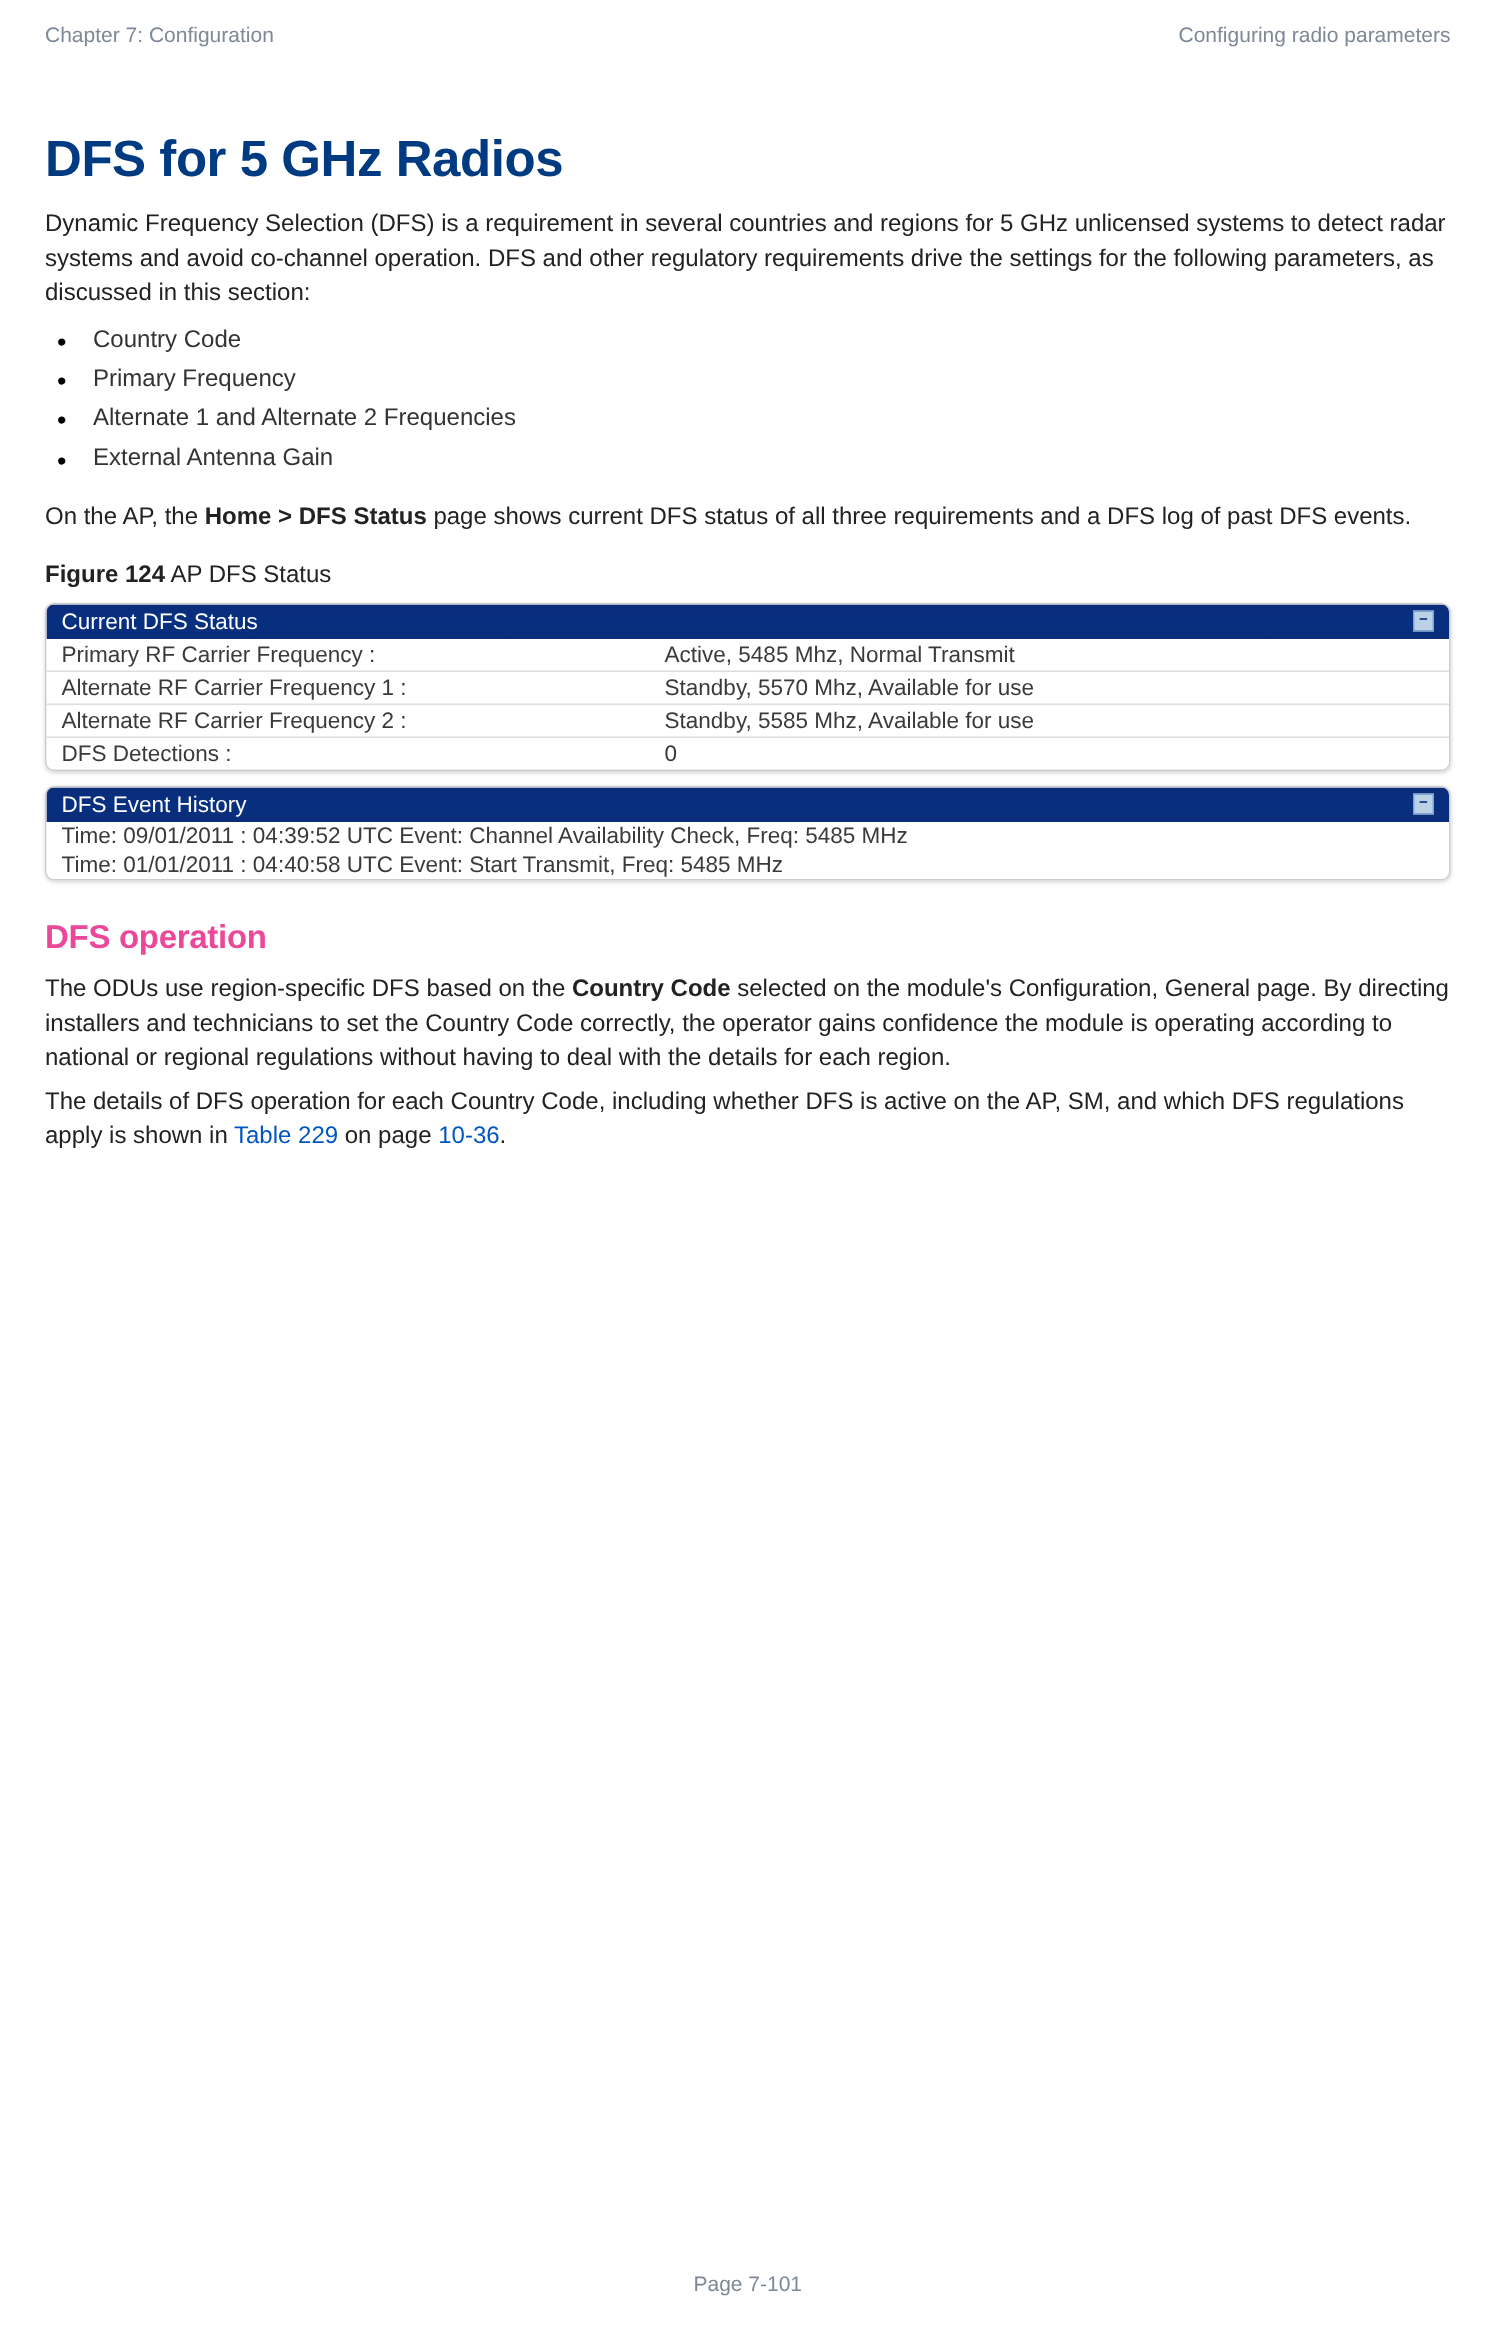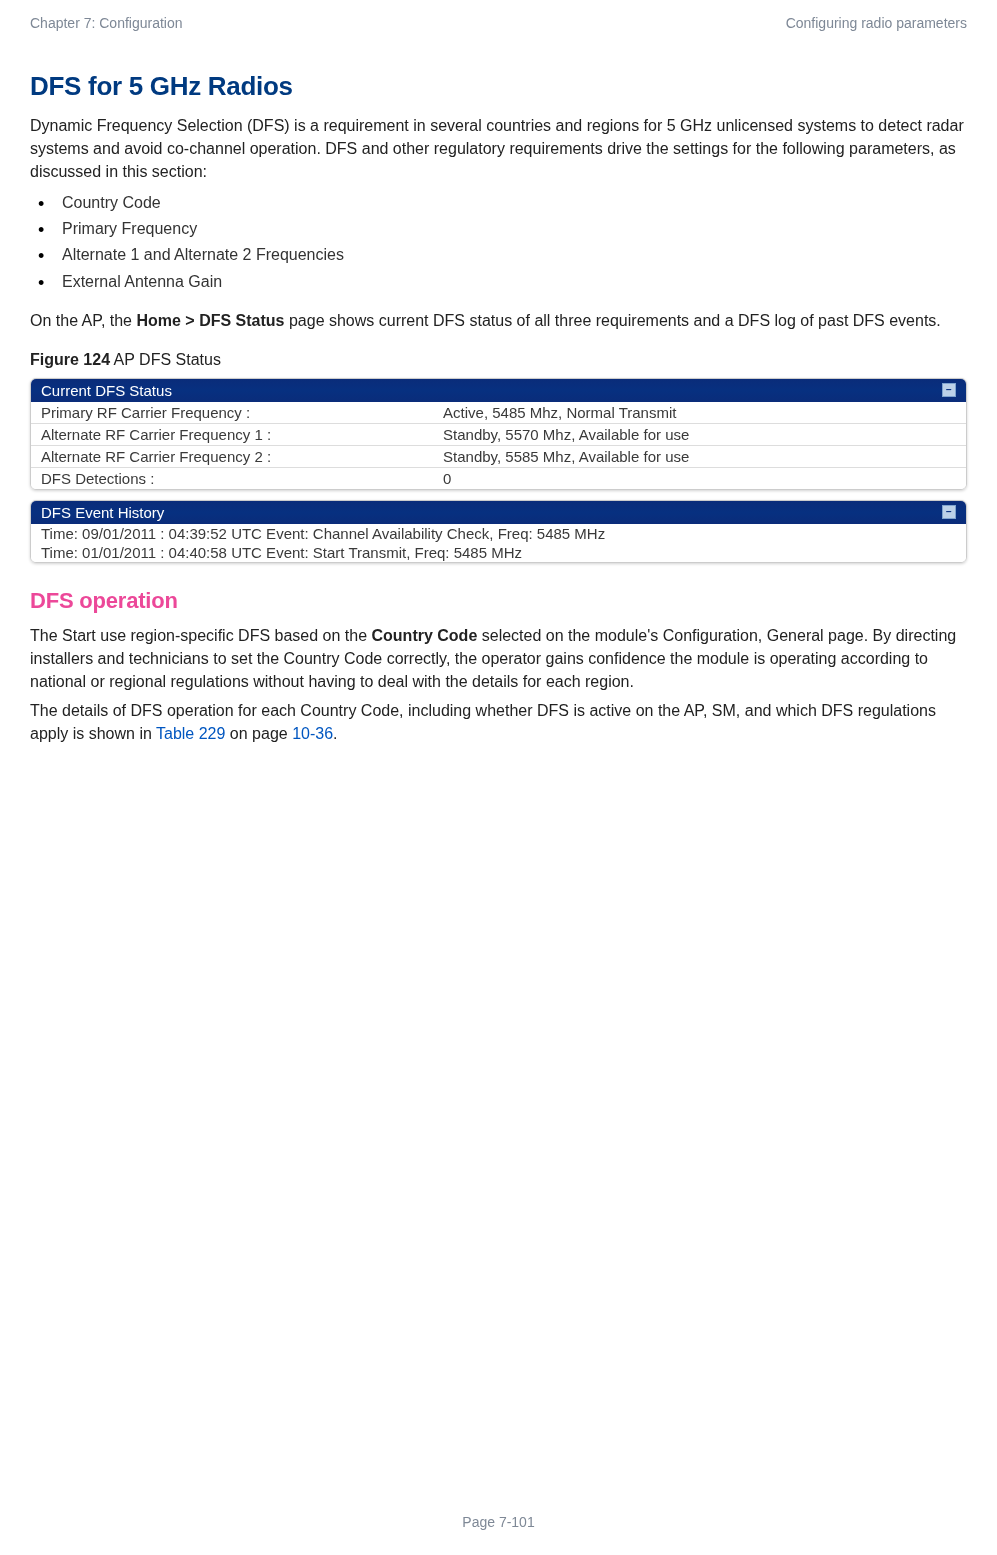--- a/index.html
+++ b/index.html
@@ -16,28 +16,28 @@
       margin: 0 auto;
       padding: 15px 30px 30px 30px;
       min-height: 1555px;
       position: relative;
     }
     .header-row {
       display: flex;
       justify-content: space-between;
       color: #7e8896;
       font-size: 14px;
-      margin-bottom: 40px;
+      margin-bottom: 56px;
       align-items: center;
     }
     h1 {
       font-family: "Arial Narrow", Arial, sans-serif;
       font-weight: bold;
       color: #003a80;
-      font-size: 26px;
+      font-size: 34px;
       margin-bottom: 12px;
       letter-spacing: -0.3px;
     }
     h2 {
       font-family: "Arial Narrow", Arial, sans-serif;
       font-weight: bold;
       color: #ec4899;
       font-size: 22px;
       margin-top: 25px;
       margin-bottom: 10px;
@@ -203,20 +203,20 @@
   </div>
   <div class="panel-body">
     <div class="history-line">Time: 09/01/2011 : 04:39:52 UTC Event: Channel Availability Check, Freq: 5485 MHz</div>
     <div class="history-line">Time: 01/01/2011 : 04:40:58 UTC Event: Start Transmit, Freq: 5485 MHz</div>
   </div>
 </div>
 
 <h2>DFS operation</h2>
 
 <p>
-  <span>The Start use region-specific DFS based on the </span><span class="bold">Country Code</span><span> selected on the module's Configuration, General page.  By directing installers and technicians to set the Country Code correctly, the operator gains confidence the module is operating according to national or regional regulations without having to deal with the details for each region.</span>
+  <span>The ODUs use region-specific DFS based on the </span><span class="bold">Country Code</span><span> selected on the module's Configuration, General page.  By directing installers and technicians to set the Country Code correctly, the operator gains confidence the module is operating according to national or regional regulations without having to deal with the details for each region.</span>
 </p>
 
 <p>
   <span>The details of DFS operation for each Country Code, including whether DFS is active on the AP, SM, and which DFS regulations apply is shown in </span><a class="ref" href="#">Table 229</a><span> on page </span><a class="ref" href="#">10-36</a><span>.</span>
 </p>
 
 <div class="footer">Page 7-101</div>
 
 </body></html>

